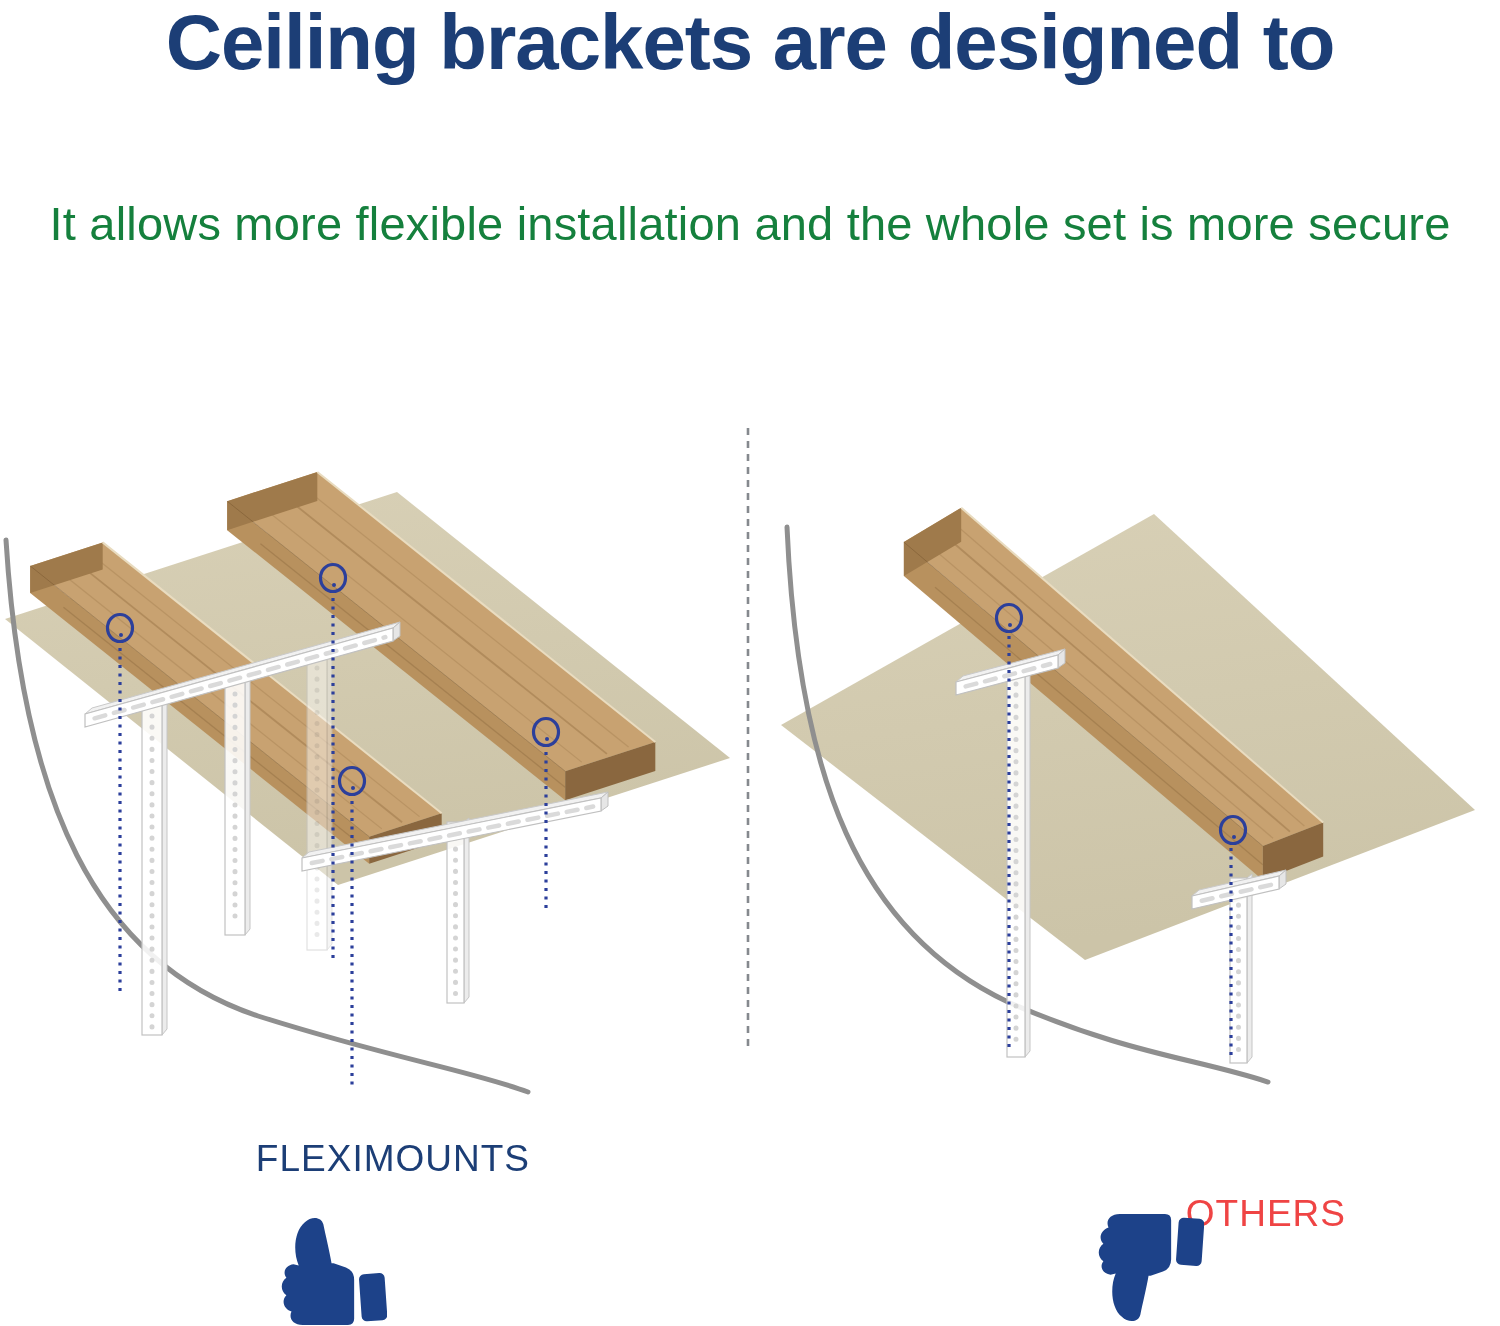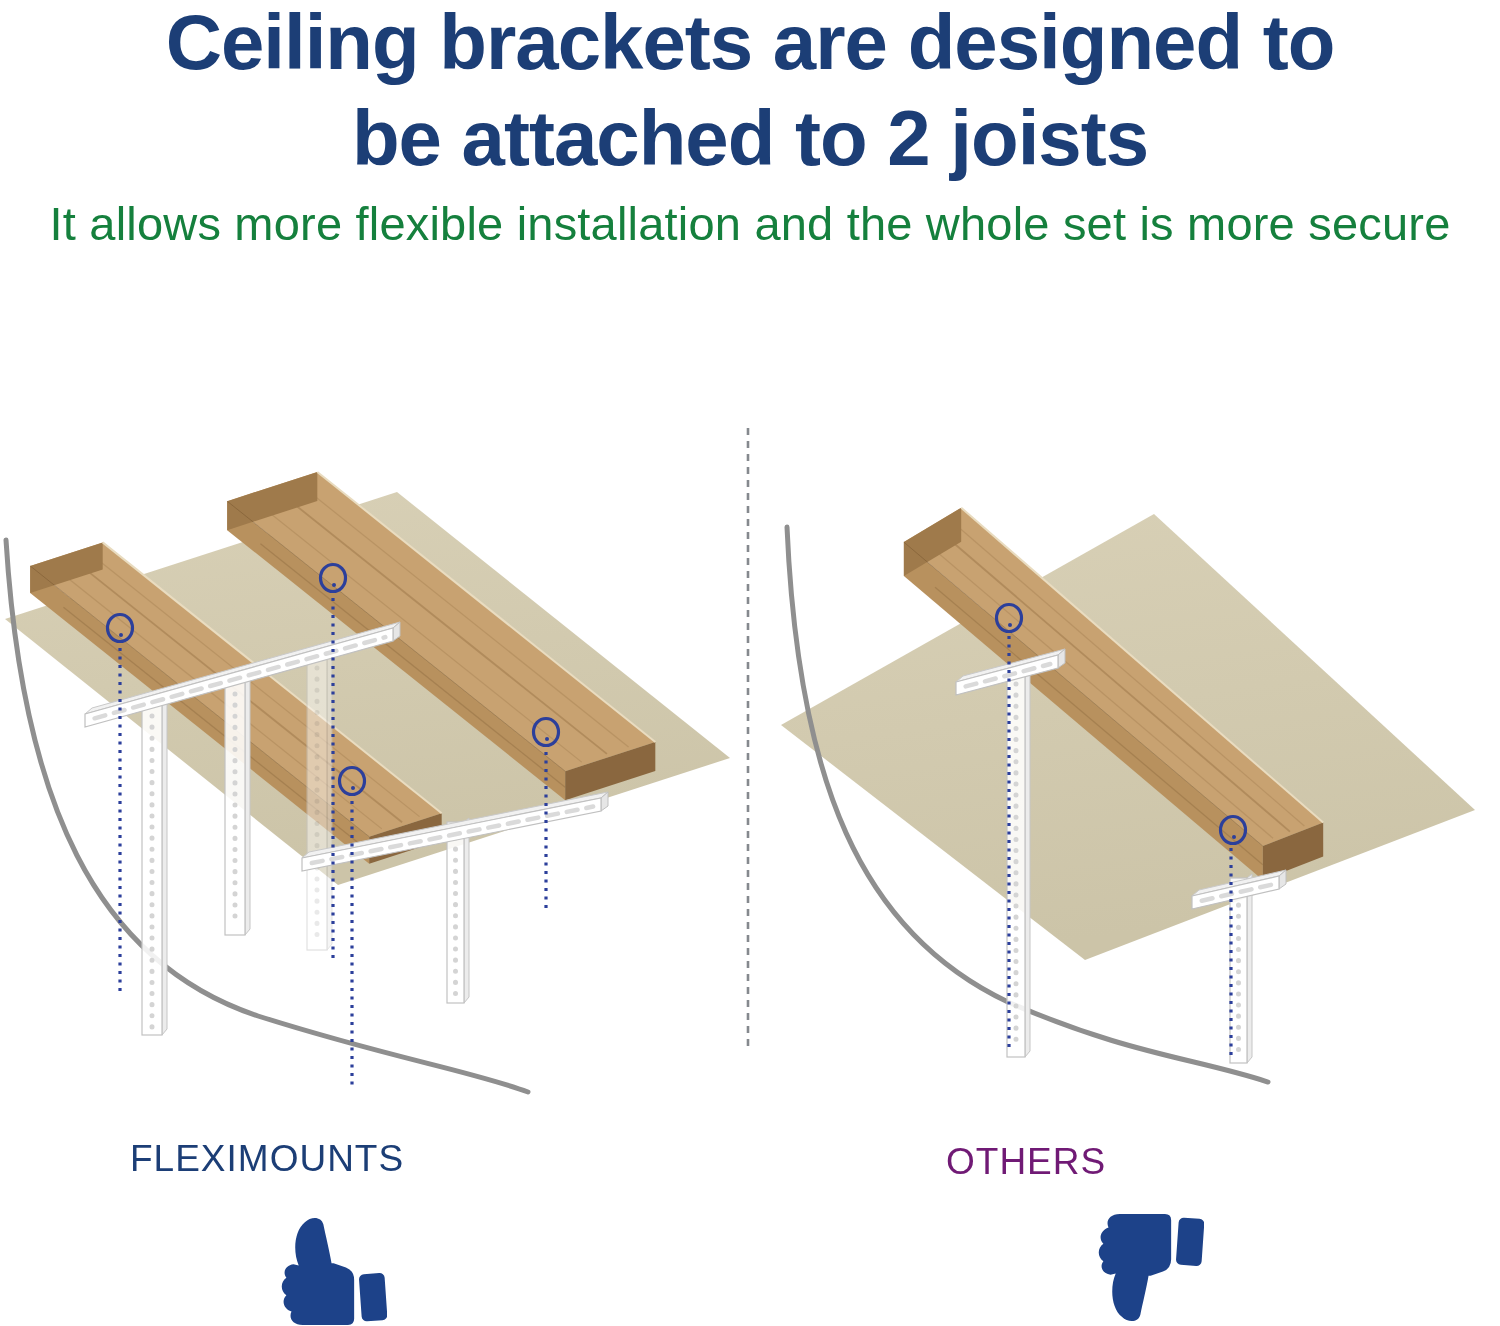--- a/index.html
+++ b/index.html
@@ -1,28 +1,27 @@
 <!DOCTYPE html>
 <html><head>
 <meta charset="utf-8">
 <style>
   html,body{margin:0;padding:0;background:#fff;}
   body{width:1500px;height:1326px;position:relative;overflow:hidden;font-family:"Liberation Sans",sans-serif;}
   .title{position:absolute;top:-6px;left:0;width:100%;text-align:center;font-weight:bold;font-size:78px;line-height:96px;letter-spacing:-1px;}
   .subtitle{position:absolute;top:196px;left:0;width:100%;text-align:center;font-size:47px;font-weight:400;letter-spacing:0.2px;}
   #scene{position:absolute;left:0;top:0;}
-  .panel-label{position:absolute;text-align:left;font-size:37px;letter-spacing:1px;font-weight:400;}
+  .panel-label{position:absolute;text-align:right;font-size:37px;letter-spacing:1px;font-weight:400;}
   .icon-box{position:absolute;}
 </style>
 </head>
 <body>
 
 <div class="title" style="color: rgb(28, 62, 118);">
   <span>Ceiling brackets are designed to</span><br>
-  <span>be attached to 2 joists</span>
 </div>
 <div class="subtitle" style="color: #15803d;">It allows more flexible installation and the whole set is more secure</div>
 
 <svg id="scene" width="1500" height="1326" viewBox="0 0 1500 1326">
     <defs>
       <linearGradient id="planeGrad" x1="0" y1="0" x2="0.2" y2="1">
         <stop offset="0" stop-color="#d8d0b6"></stop>
         <stop offset="1" stop-color="#ccc4a8"></stop>
       </linearGradient>
     </defs>
@@ -121,21 +120,21 @@
     <line x1="1009" y1="636" x2="1009" y2="1050" stroke="#2c3f9b" stroke-width="3.2" stroke-dasharray="3 5.5"></line>
     <line x1="1231" y1="848" x2="1231" y2="1060" stroke="#2c3f9b" stroke-width="3.2" stroke-dasharray="3 5.5"></line>
     <ellipse cx="1009" cy="618" rx="12.5" ry="13.5" fill="none" stroke="#2c3f9b" stroke-width="3.2"></ellipse>
     <circle cx="1010" cy="625" r="2" fill="#2c3f9b"></circle>
     <ellipse cx="1233" cy="830" rx="12.5" ry="13.5" fill="none" stroke="#2c3f9b" stroke-width="3.2"></ellipse>
     <circle cx="1234" cy="837" r="2" fill="#2c3f9b"></circle>
     <line x1="748" y1="428" x2="748" y2="1052" stroke="#85898e" stroke-width="2.6" stroke-dasharray="7 6"></line>
   </svg>
 
 <div class="panel-label" style="left: 130px; top: 1138px; width: 400px; color: rgb(28, 62, 118);">FLEXIMOUNTS</div>
-<div class="panel-label" style="left: 946px; top: 1141px; width: 400px; color: #701a75;">OTHERS</div>
+<div class="panel-label" style="left: 946px; top: 1193px; width: 400px; color: #ef4444;">OTHERS</div>
 
 <svg class="icon-box" style="left:272px;top:1212px;" width="115" height="115" viewBox="0 0 112 112">
     <g id="thumb-up-g">
       <path d="M26,52 C20,38 22,18 32,10 C38,4 48,4 50,12 C52,22 56,38 58,50 L60,50 L72,54 Q80,57 80,66 L80,104 Q80,110 74,110 L30,110 C20,110 16,103 19,97 C11,94 9,86 14,81 C8,77 8,68 14,64 C10,59 13,52 21,51 Z" fill="#1d4289"></path>
       <rect x="86" y="60" width="25" height="46" rx="5" transform="rotate(-4 98 83)" fill="#1d4289"></rect>
     </g>
   </svg>
 <svg class="icon-box" style="left:1089px;top:1212px;" width="115" height="115" viewBox="0 0 112 112">
     <g id="thumb-down-g" transform="translate(0,112) scale(1,-1)">
       <path d="M26,52 C20,38 22,18 32,10 C38,4 48,4 50,12 C52,22 56,38 58,50 L60,50 L72,54 Q80,57 80,66 L80,104 Q80,110 74,110 L30,110 C20,110 16,103 19,97 C11,94 9,86 14,81 C8,77 8,68 14,64 C10,59 13,52 21,51 Z" fill="#1d4289"></path>

